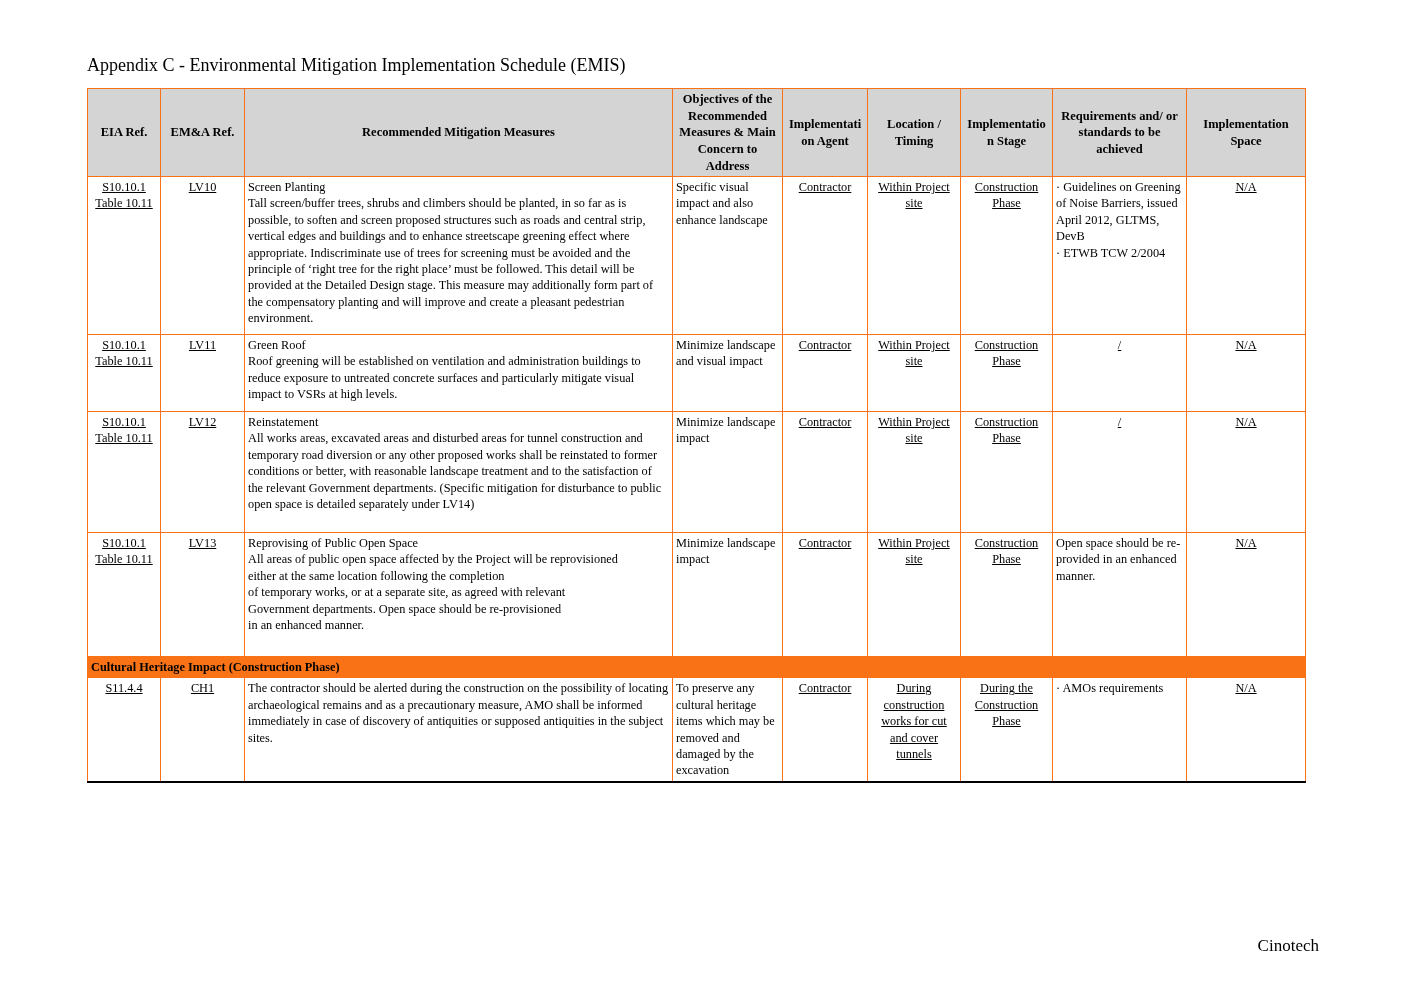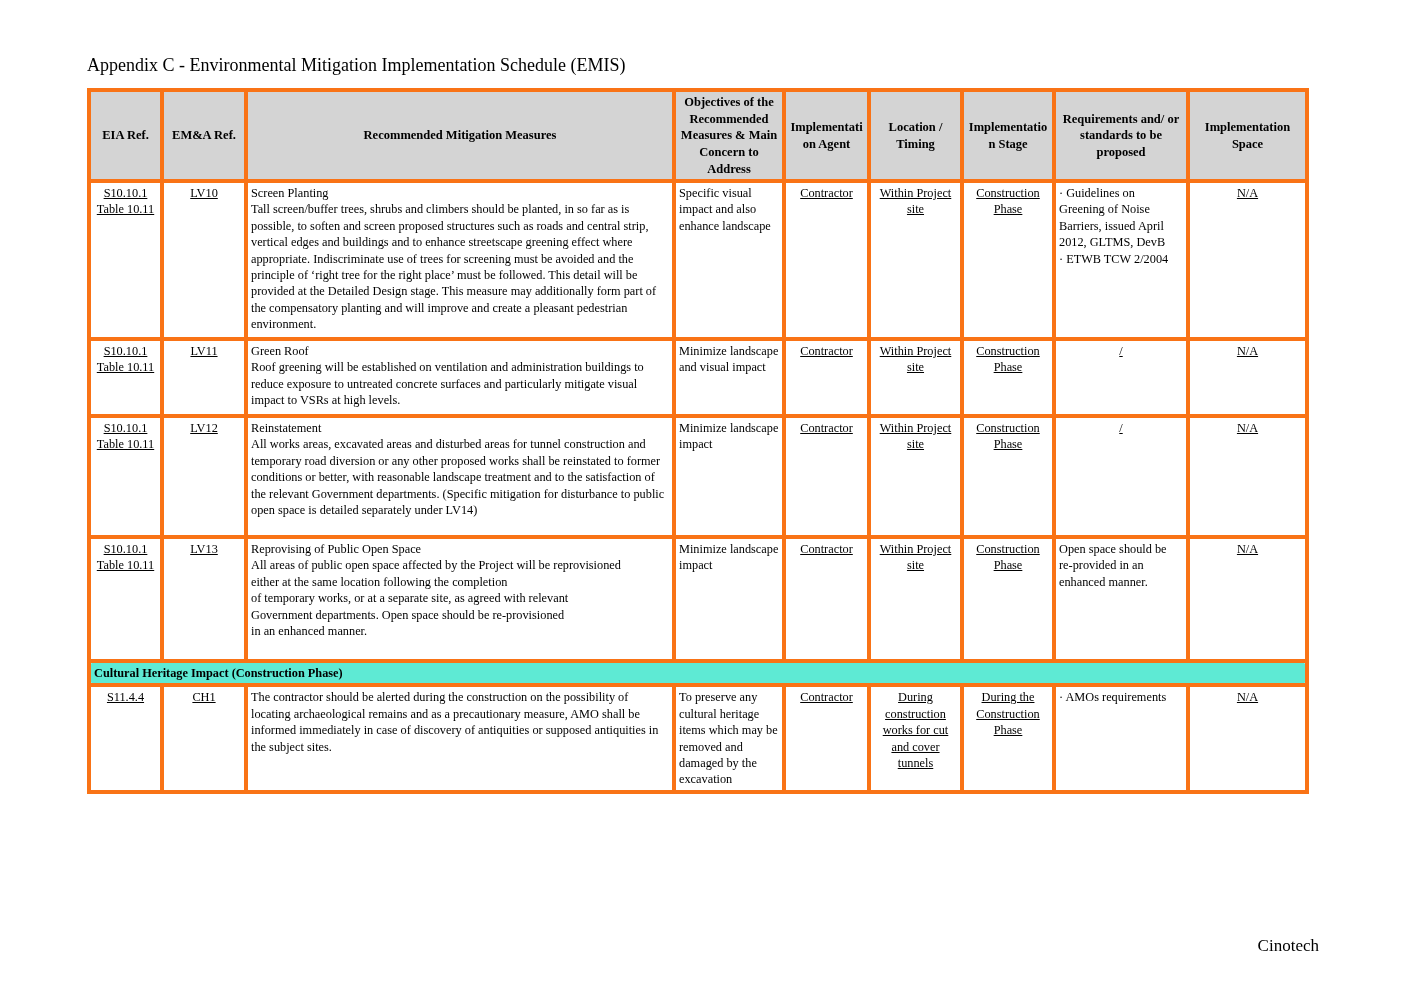--- a/index.html
+++ b/index.html
@@ -24,21 +24,21 @@
   table.emis {
     position: absolute;
     left: 87px; top: 88px;
     width: 1218px;
     border-collapse: collapse;
     table-layout: fixed;
     border: 1px solid #000;
     border-bottom: 2px solid #000;
   }
   table.emis th, table.emis td {
-    border: 4px solid #f97316;
+    border: 1px solid #f97316;
     vertical-align: top;
     font-size: 12.3px;
     line-height: 1.33;
     padding: 2px 3px;
     white-space: pre-line;
     overflow: hidden;
   }
   table.emis th {
     background: #d4d4d4;
     font-weight: bold;
@@ -50,27 +50,26 @@
   tr.h-header { height: 84px; }
   tr.r-lv10 { height: 158px; }
   tr.r-lv11 { height: 77px; }
   tr.r-lv12 { height: 121px; }
   tr.r-lv13 { height: 124px; }
   tr.r-section { height: 19px; }
   tr.r-ch1 { height: 100px; }
   td.c-center { text-align: center; text-decoration: underline; }
   td.c-left { text-align: left; }
   td.section-cell {
-    background: #5eead4;
+    background: #f97316;
     font-weight: bold;
     text-align: left;
     font-size: 12.5px;
     padding: 1px 3px;
     vertical-align: middle;
-    border-radius: 8px;
   }
   .m-title { }
   .footer-pageno {
     position: absolute;
     left: 0; right: 0; top: 936px;
     text-align: center;
     font-size: 12.5px;
   }
   .footer-company {
     position: absolute;
@@ -109,21 +108,21 @@
 Concern to
 Address</th>
       <th>Implementati
 on Agent</th>
       <th>Location /
 Timing</th>
       <th>Implementatio
 n Stage</th>
       <th>Requirements and/ or
 standards to be
-proposed</th>
+achieved</th>
       <th>Implementation
 Space</th>
     </tr>
 
     <tr class="r-lv10">
       <td class="c-center">S10.10.1
 Table 10.11</td>
       <td class="c-center">LV10</td>
       <td class="c-left"><span class="m-title">Screen Planting</span><div>Tall screen/buffer trees, shrubs and climbers should be planted, in so far as is possible, to soften and screen proposed structures such as roads and central strip, vertical edges and buildings and to enhance streetscape greening effect where appropriate. Indiscriminate use of trees for screening must be avoided and the principle of ‘right tree for the right place’ must be followed. This detail will be provided at the Detailed Design stage. This measure may additionally form part of the compensatory planting and will improve and create a pleasant pedestrian environment.</div></td>
       <td class="c-left">Specific visual impact and also enhance landscape</td>

